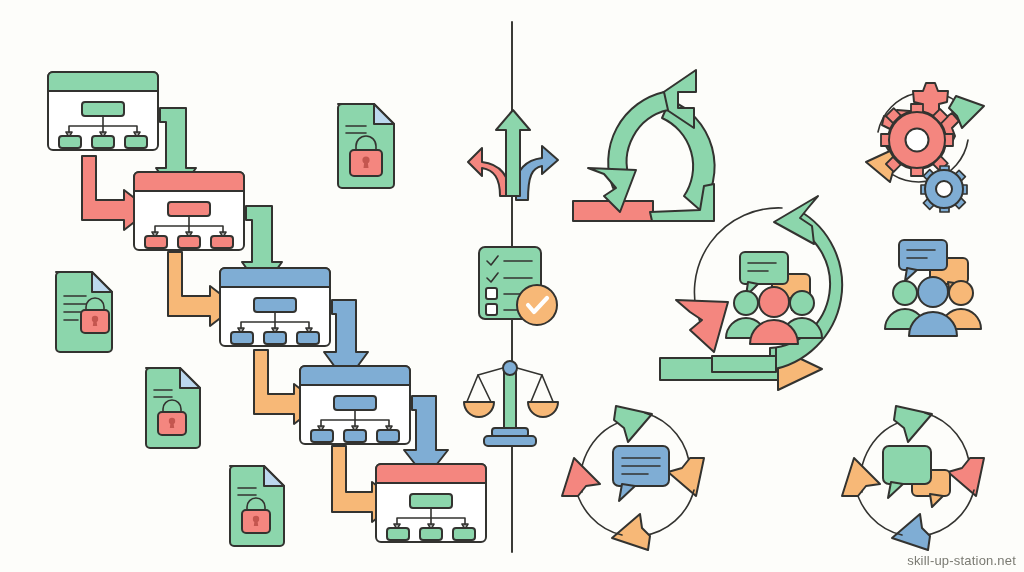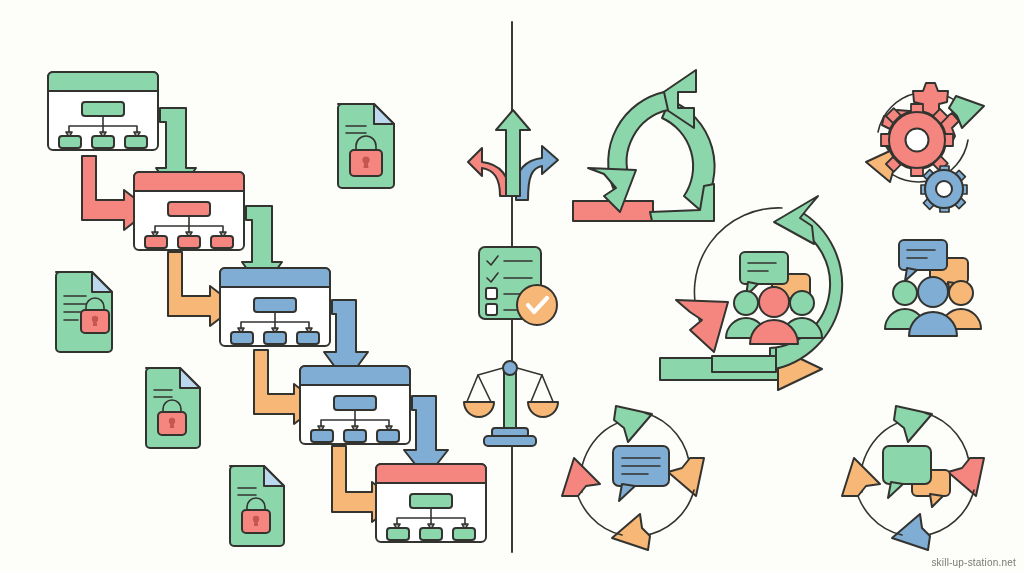--- a/index.html
+++ b/index.html
@@ -21,21 +21,21 @@
     position: absolute;
     left: 0;
     top: 0;
     width: 1024px;
     height: 572px;
   }
   .watermark {
     position: absolute;
     right: 8px;
     bottom: 4px;
-    font-size: 10px;
+    font-size: 13px;
     color: #7a7a72;
     letter-spacing: 0.2px;
     font-family: "Liberation Sans", sans-serif;
     user-select: none;
   }
   .stroke {
     stroke: #333330;
     stroke-width: 2;
     stroke-linejoin: round;
     stroke-linecap: round;

